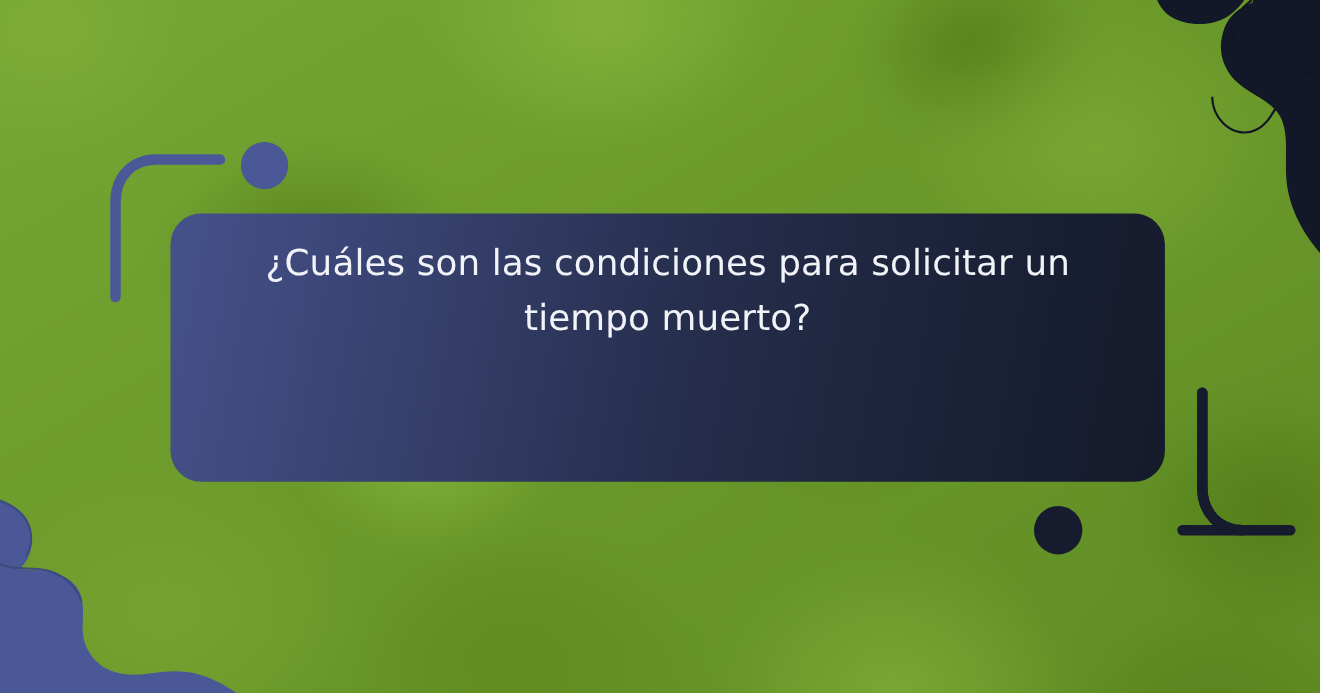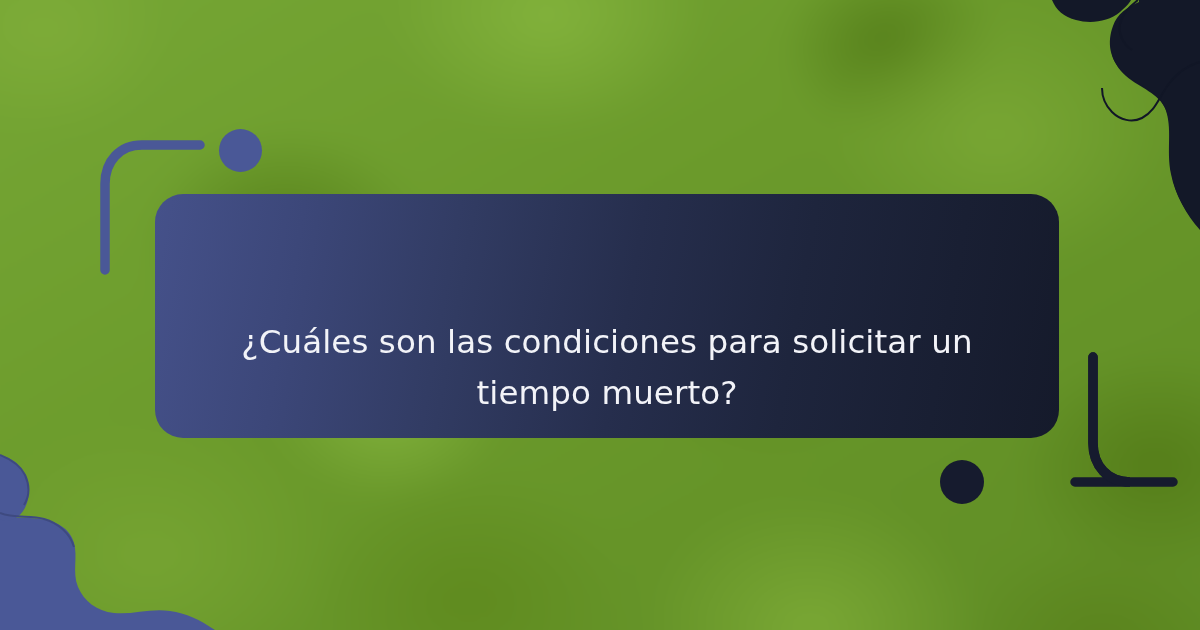--- a/index.html
+++ b/index.html
@@ -89,21 +89,21 @@
     border-radius: 28px;
     background: linear-gradient(100deg,
         #45518a 0%,
         #3c4779 16%,
         #313b62 34%,
         #262e4d 52%,
         #1e253d 70%,
         #191f33 86%,
         #151a2b 100%);
     display: flex;
-    align-items: flex-end;
+    align-items: flex-start;
     justify-content: center;
     box-sizing: border-box;
     padding: 20px 40px;
     z-index: 5;
   }
 
   .quote-text {
     color: #f2f3f8;
     font-size: 32.5px;
     line-height: 1.55;

